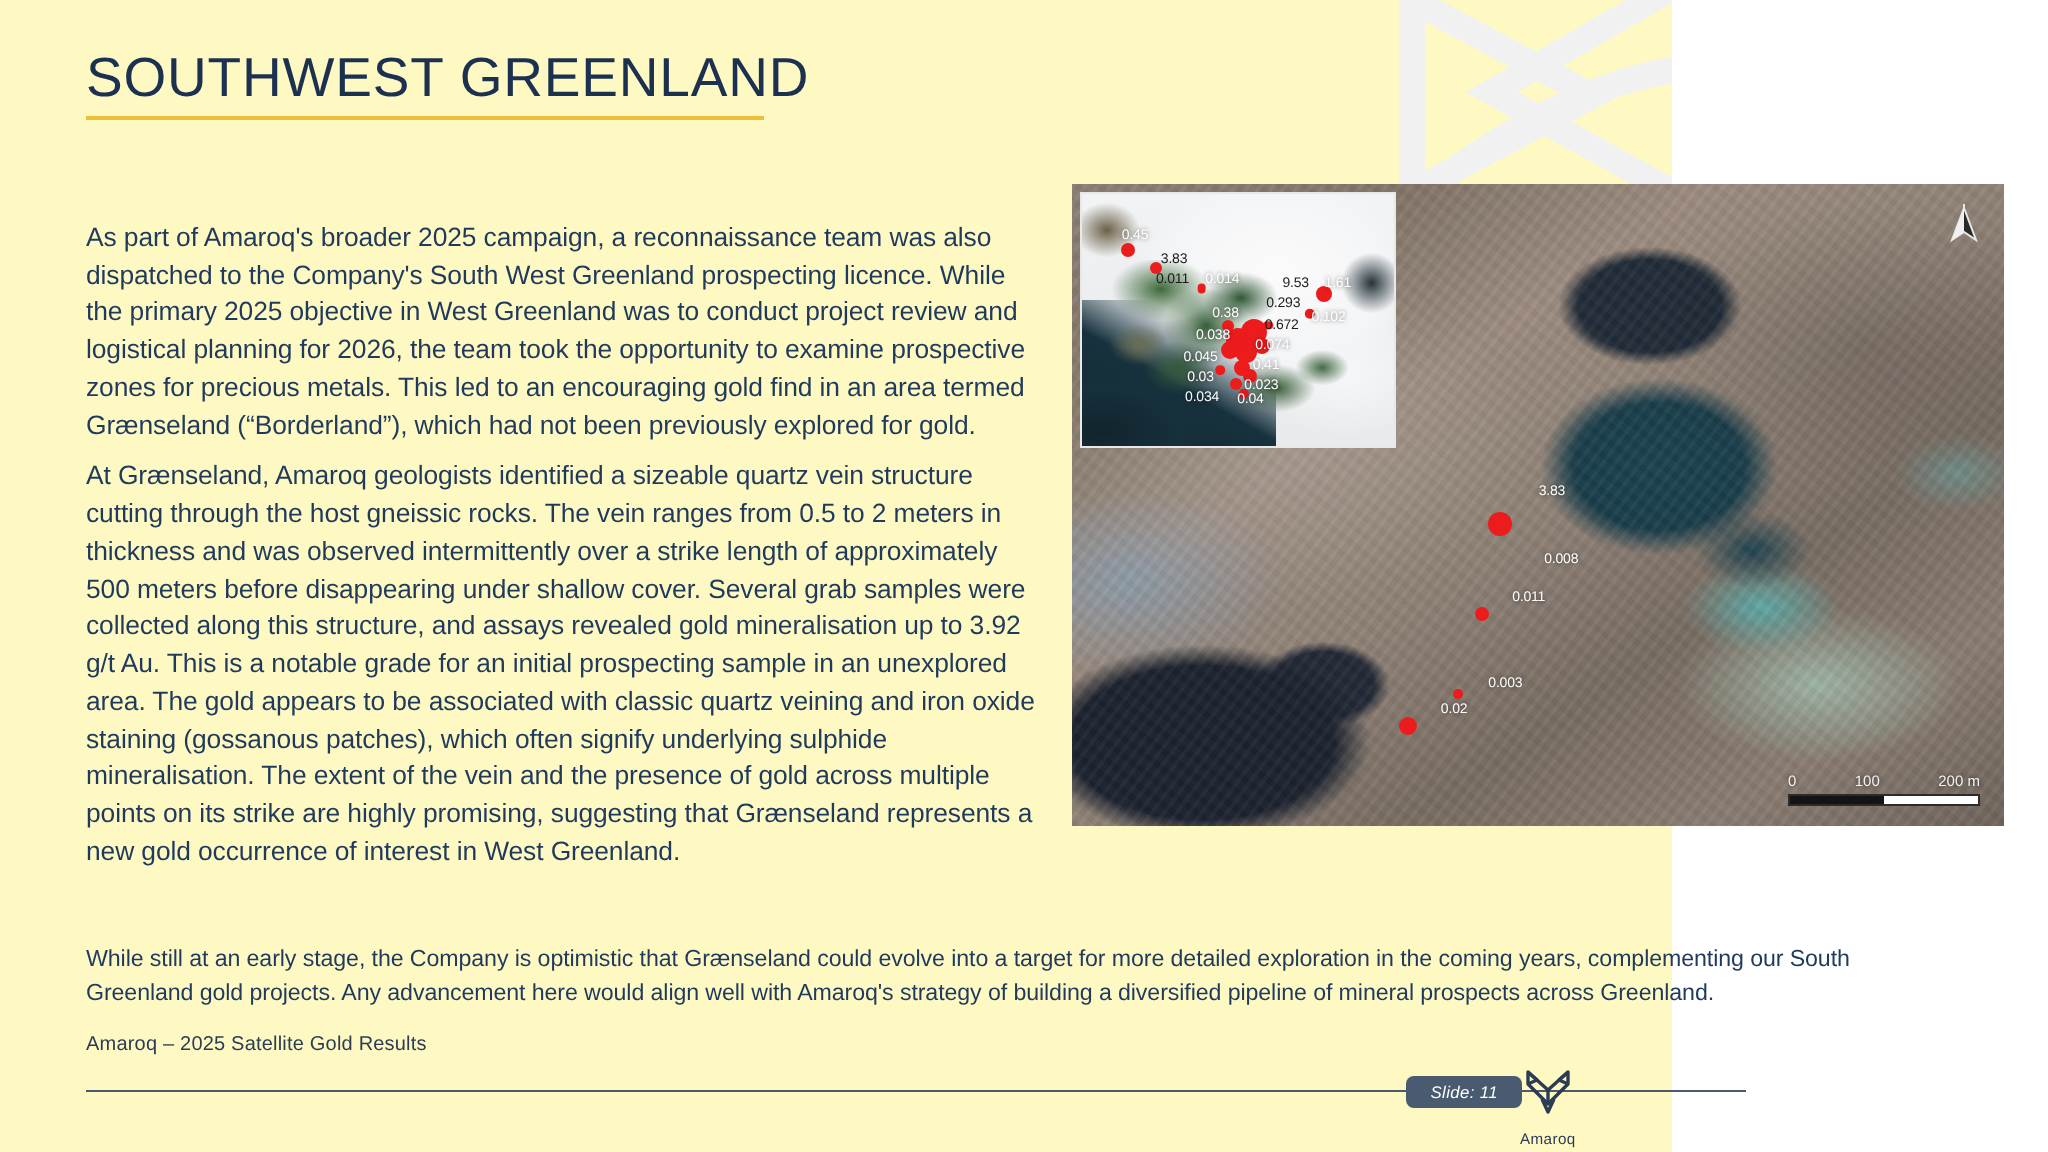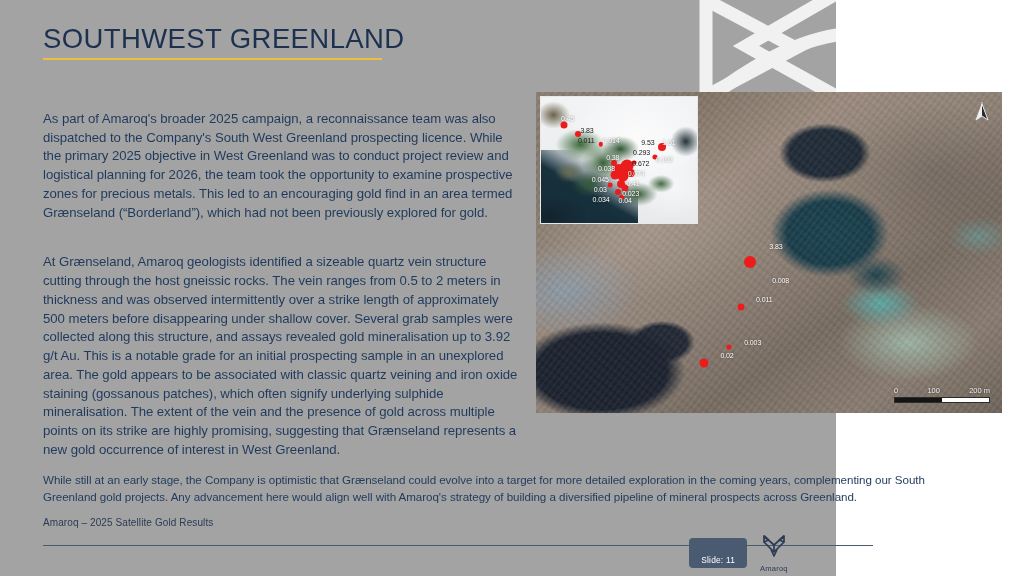--- a/index.html
+++ b/index.html
@@ -5,21 +5,21 @@
   * { box-sizing: border-box; margin: 0; padding: 0; }
   html, body {
     width: 1024px; height: 576px;
     background: #ffffff;
     font-family: "Liberation Sans", sans-serif;
     overflow: hidden;
   }
   .slide {
     position: relative;
     width: 836px; height: 576px;
-    background: #a3a3a3;
+    background: #fef9c3;
   }
 
   
   .watermark {
     position: absolute;
     top: 0; right: 0;
     width: 160px; height: 100px;
     overflow: hidden;
     pointer-events: none;
   }
@@ -58,21 +58,21 @@
   .col-left {
     position: absolute;
     left: 43px; top: 110px;
     width: 475px;
   }
   .para {
     font-size: 13.2px;
     line-height: 1.42;
     color: #1f3a5c;
     text-align: left;
-    margin-bottom: 31px;
+    margin-bottom: 7px;
     letter-spacing: -0.05px;
   }
   .para:last-child { margin-bottom: 0; }
 
   .full-width-para {
     position: absolute;
     left: 43px; top: 472px;
     width: 920px;
     font-size: 11.6px;
     line-height: 1.45;
@@ -232,27 +232,28 @@
   }
   .footer-text {
     position: absolute;
     left: 43px; top: 517px;
     font-size: 10px;
     color: #2b3c55;
     letter-spacing: 0.1px;
   }
   .slide-badge {
     position: absolute;
-    right: 89px; top: 538px;
+    right: 75px; top: 538px;
     background: #4a5a70;
     color: #ffffff;
     font-size: 8.4px;
-    padding: 17px 12px 3px 12px;
+    padding: 3px 12px 3px 12px;
     border-radius: 4px;
     letter-spacing: 0.2px;
+    font-style: italic;
   }
   .brand {
     position: absolute;
     right: 18px; top: 533px;
     width: 58px;
     text-align: left;
   }
   .brand-name {
     font-size: 7.6px;
     color: #2b3c55;

